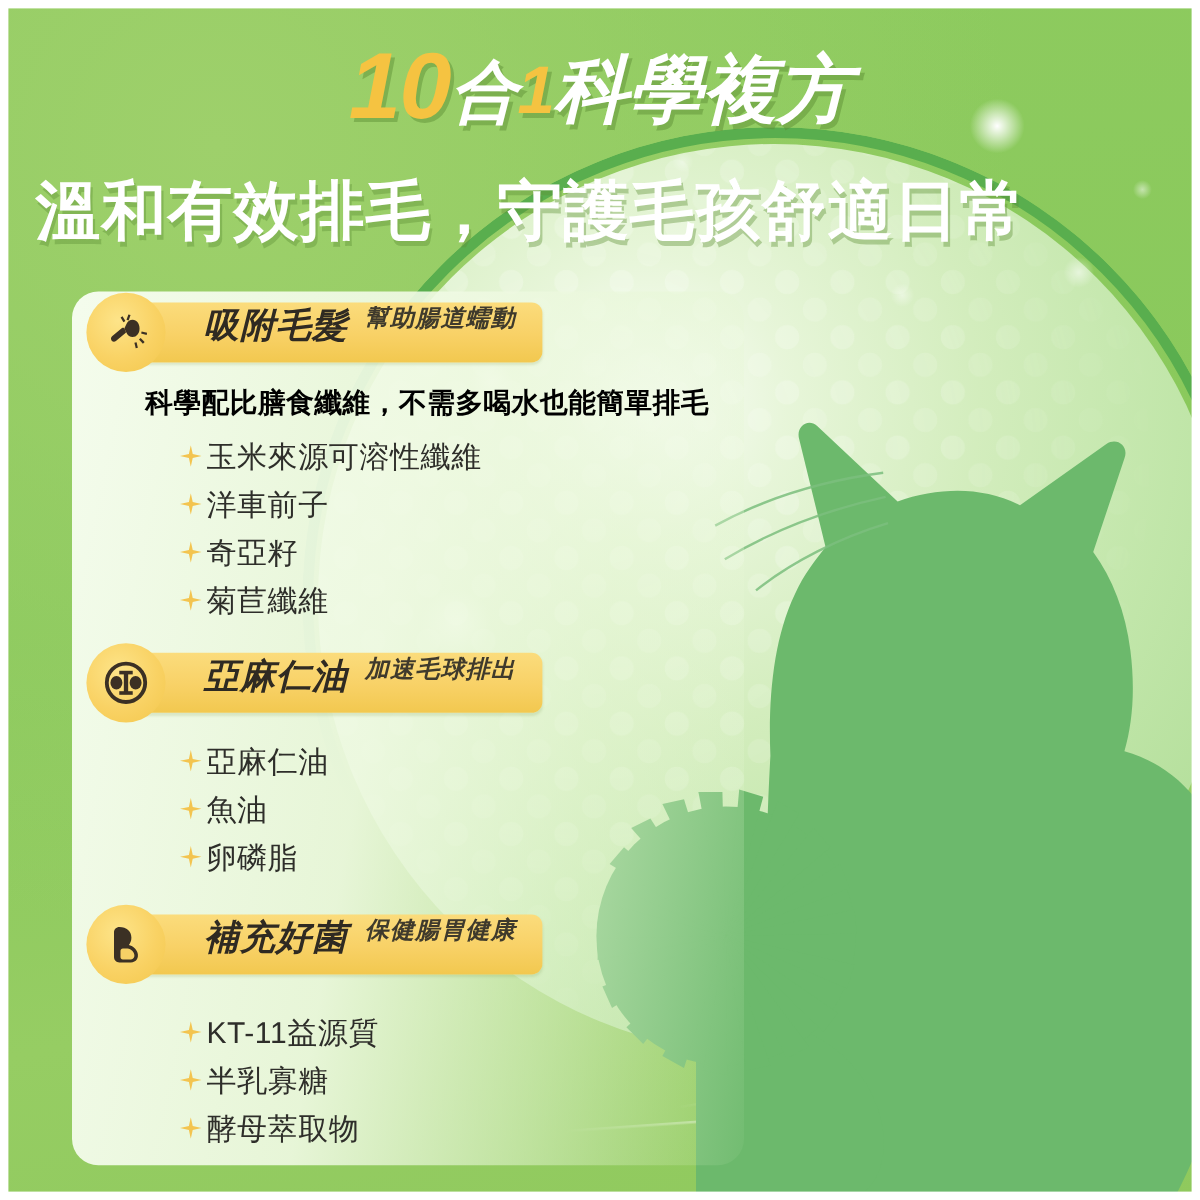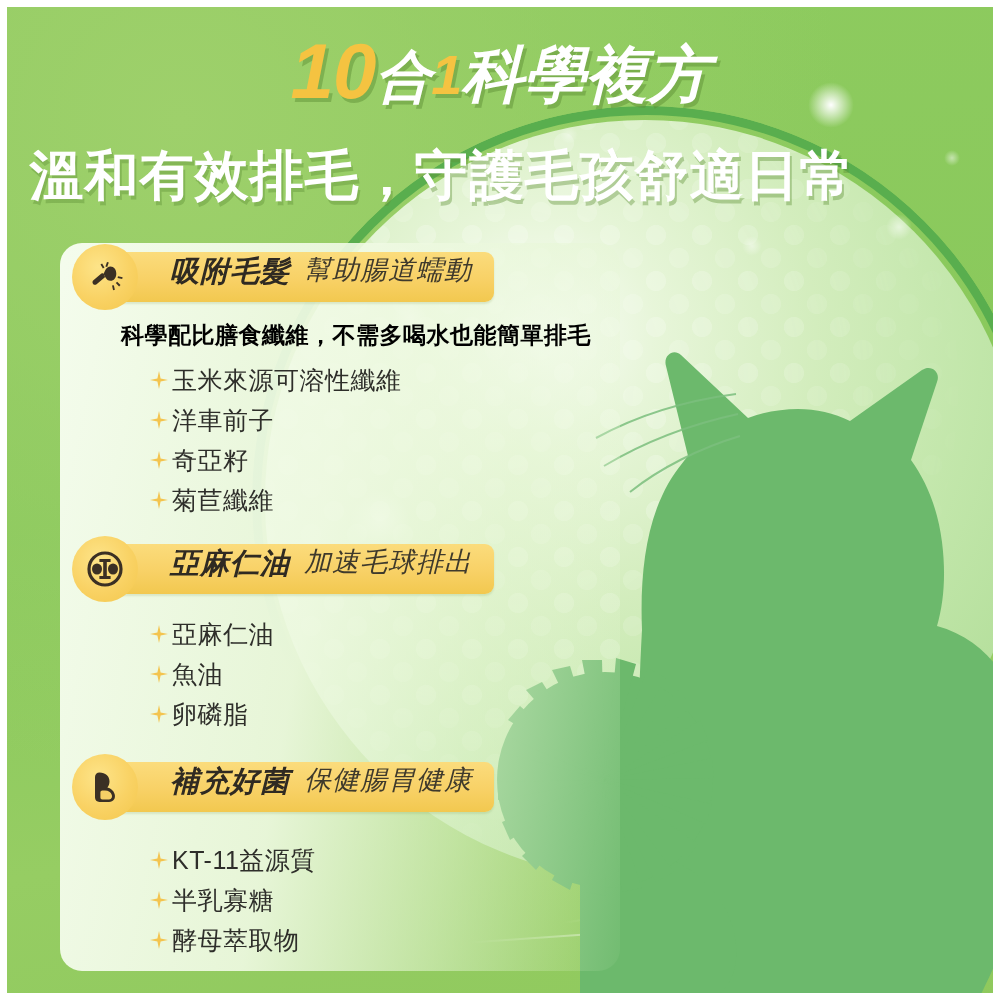--- a/index.html
+++ b/index.html
@@ -107,21 +107,21 @@
     display:flex; 
     padding:0 22px 0 58px;
     white-space:nowrap;
     box-shadow:0 2px 2px rgba(120,150,70,.18);
   }
   .pill .t1{
     font-size:29px; font-weight:bold; font-style:italic; color:#2f2a22;
     letter-spacing:1px;
   }
   .pill .t2{
-    font-size:27px; font-weight:normal; font-style:italic; color:#3f3a2c;
+    font-size:20px; font-weight:bold; font-style:italic; color:#3f3a2c;
     letter-spacing:1px; margin-left:14px;
   }
   .icon-circle{
     position:absolute; left:0; top:-6px;
     width:66px; height:66px; border-radius:50%;
     background:radial-gradient(circle at 40% 35%, #fde489 0%, #f9d264 55%, #f3c74c 100%);
     display:flex; align-items:center; justify-content:center;
     z-index:3;
   }
   .icon-circle svg{ display:block; }

